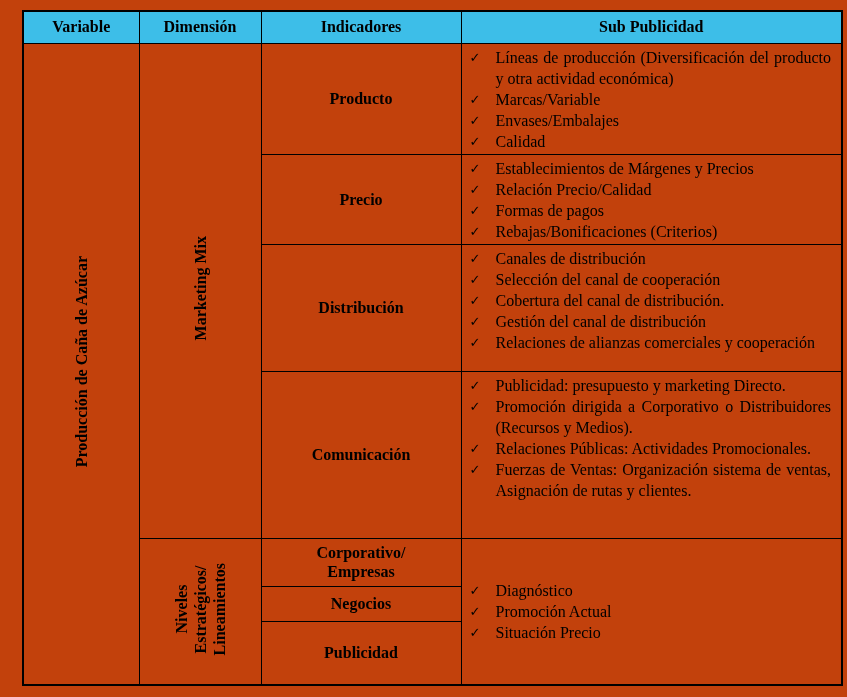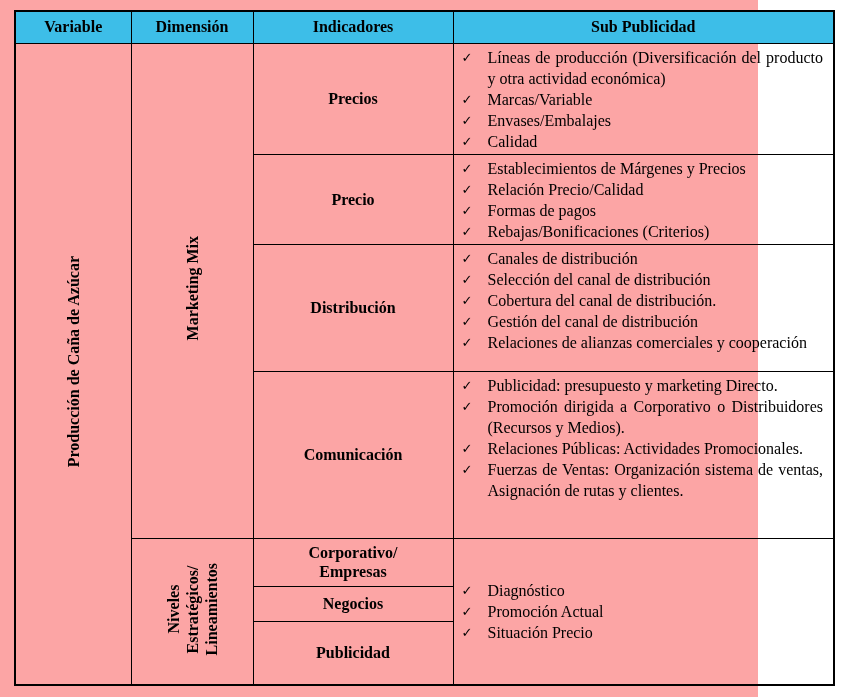--- a/index.html
+++ b/index.html
@@ -2,24 +2,24 @@
 <html style="--header-bg: #3DBEE8; --border-color: #000000; --text-color: #000000;"><head>
 <meta charset="utf-8">
 <style>
   * { box-sizing: border-box; margin: 0; padding: 0; }
   html, body { background: #ffffff; }
   body {
     font-family: "Liberation Serif", "DejaVu Serif", serif;
     color: var(--text-color, #000000);
   }
   .page {
-    width: 758px;
+    width: 847px;
     height: 697px;
-    padding: 10px 14px;
-    background: #fca5a5;
+    padding: 10px 22px;
+    background: #c2410c;
   }
   table.op-table {
     border-collapse: collapse;
     table-layout: fixed;
     width: 819px;
     border: 2.5px solid var(--border-color, #000000);
   }
   .op-table th, .op-table td {
     border: 1.5px solid var(--border-color, #000000);
   }
@@ -110,21 +110,21 @@
     </thead>
     <tbody>
 
       <tr class="r1">
         <td class="vcell" rowspan="7">
           <span class="vertical">Producción de Caña de Azúcar</span>
         </td>
         <td class="vcell" rowspan="4">
           <span class="vertical">Marketing Mix</span>
         </td>
-        <td class="ind">Precios</td>
+        <td class="ind">Producto</td>
         <td class="subs">
           <div class="sub-item">
             <span class="check">✓</span>
             <span class="sub-text">Líneas de producción (Diversificación del producto y otra actividad económica)</span>
           </div>
           <div class="sub-item">
             <span class="check">✓</span>
             <span class="sub-text">Marcas/Variable</span>
           </div>
           <div class="sub-item">
@@ -162,21 +162,21 @@
 
       <tr class="r3">
         <td class="ind">Distribución</td>
         <td class="subs">
           <div class="sub-item">
             <span class="check">✓</span>
             <span class="sub-text">Canales de distribución</span>
           </div>
           <div class="sub-item">
             <span class="check">✓</span>
-            <span class="sub-text">Selección del canal de distribución</span>
+            <span class="sub-text">Selección del canal de cooperación</span>
           </div>
           <div class="sub-item">
             <span class="check">✓</span>
             <span class="sub-text">Cobertura del canal de distribución.</span>
           </div>
           <div class="sub-item">
             <span class="check">✓</span>
             <span class="sub-text">Gestión del canal de distribución</span>
           </div>
           <div class="sub-item">

